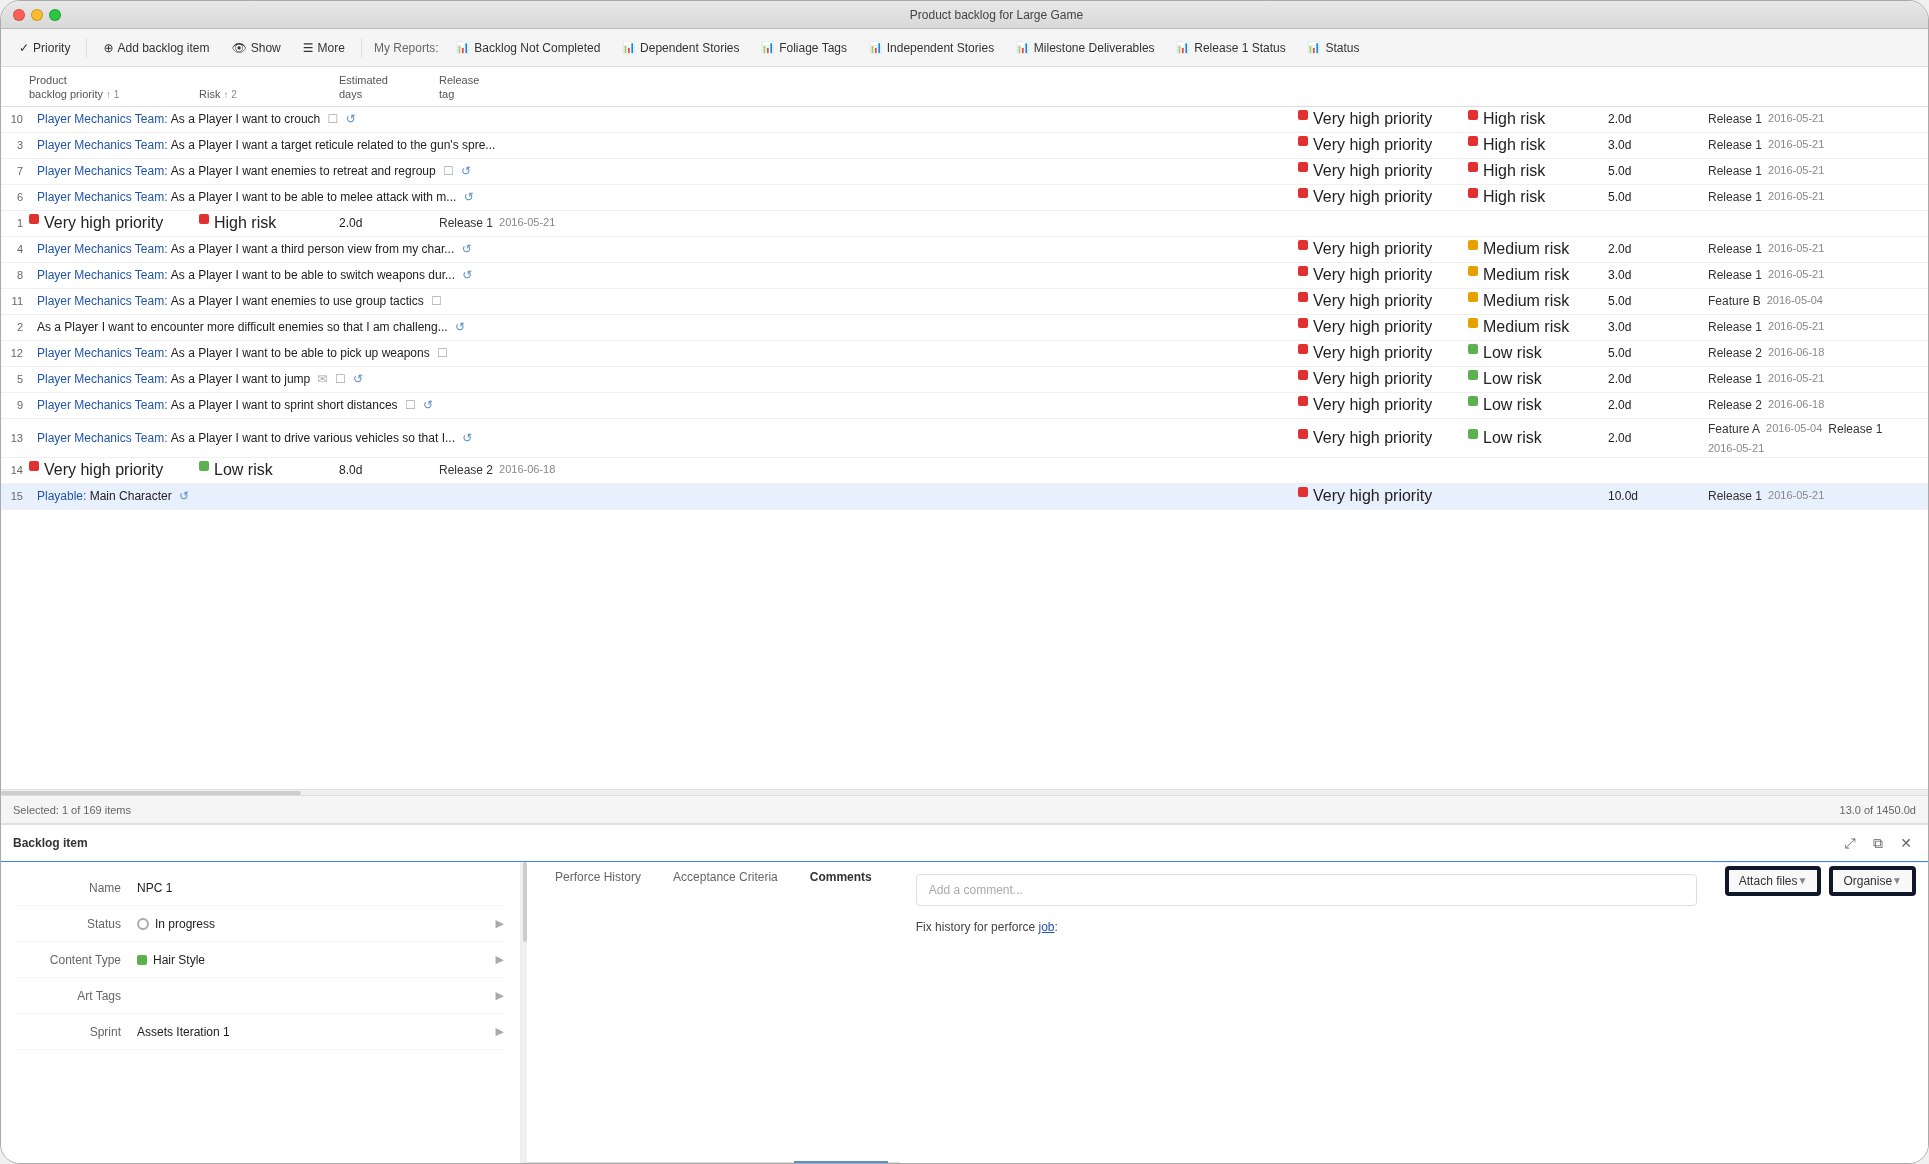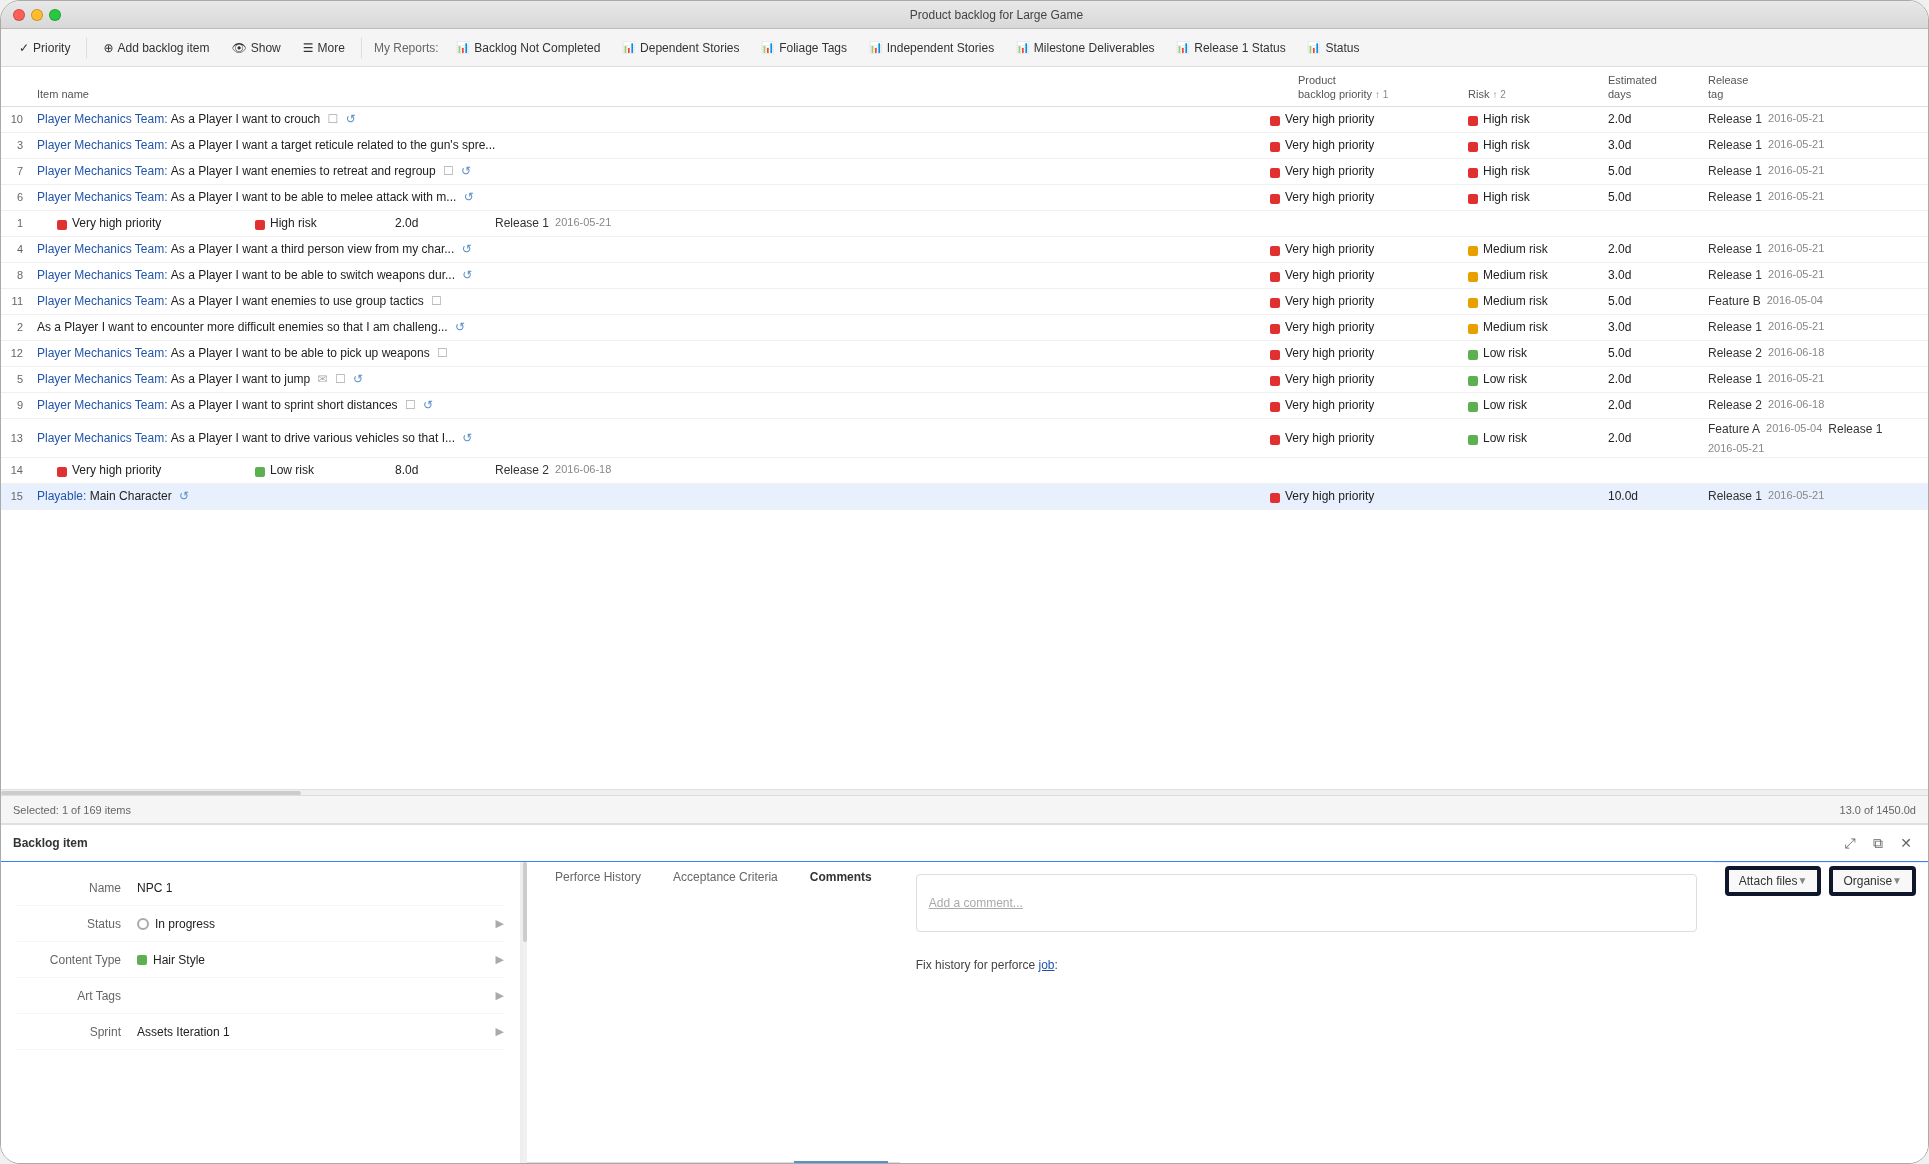--- a/index.html
+++ b/index.html
@@ -166,24 +166,23 @@
       white-space: nowrap;
       overflow: hidden;
       text-overflow: ellipsis;
     }
     .cell-name .team-name {
       color: #2255aa;
       font-weight: 500;
     }
     .cell-priority, .cell-risk {
       display: flex;
-      align-items: flex-end;
+      align-items: flex-start;
       gap: 5px;
-      font-size: 12px;
-      margin-left: 28px;
+      font-size: 16px;
     }
     .cell-priority { width: 170px; flex-shrink: 0; }
     .cell-risk { width: 140px; flex-shrink: 0; }
     .cell-est {
       width: 100px;
       flex-shrink: 0;
       font-size: 12px;
     }
     .cell-release {
       width: 220px;
@@ -380,26 +379,25 @@
 
     .detail-tab-content {
       flex: 1;
       padding: 12px 16px;
       overflow-y: auto;
     }
 
     .comment-box {
       border: 1px solid #ddd;
       border-radius: 4px;
-      padding: 21px 12px;
+      padding: 8px 12px;
       font-size: 12px;
       color: #aaa;
-      margin-bottom: 24px;
+      margin-bottom: 12px;
       cursor: text;
-      text-decoration: underline;
     }
 
     .history-text {
       font-size: 12px;
       color: #444;
       line-height: 1.6;
     }
     .history-link {
       color: #2255aa;
       text-decoration: underline;
@@ -493,23 +491,20 @@
       <span>Status</span>
     </button>
   </div>
 
   <div class="main">
 
     <div class="table-area">
 
       <div class="table-header">
         <div class="col-num"></div>
-        <div class="col-name th">
-          <span>Item name</span>
-        </div>
         <div class="col-priority th" style="cursor:pointer;">
           <span>Product<br>backlog priority</span>
           <span class="sort-indicator"> ↑ 1</span>
         </div>
         <div class="col-risk th" style="cursor:pointer;">
           <span>Risk</span>
           <span class="sort-indicator"> ↑ 2</span>
         </div>
         <div class="col-est th">
           <span>Estimated<br>days</span>

